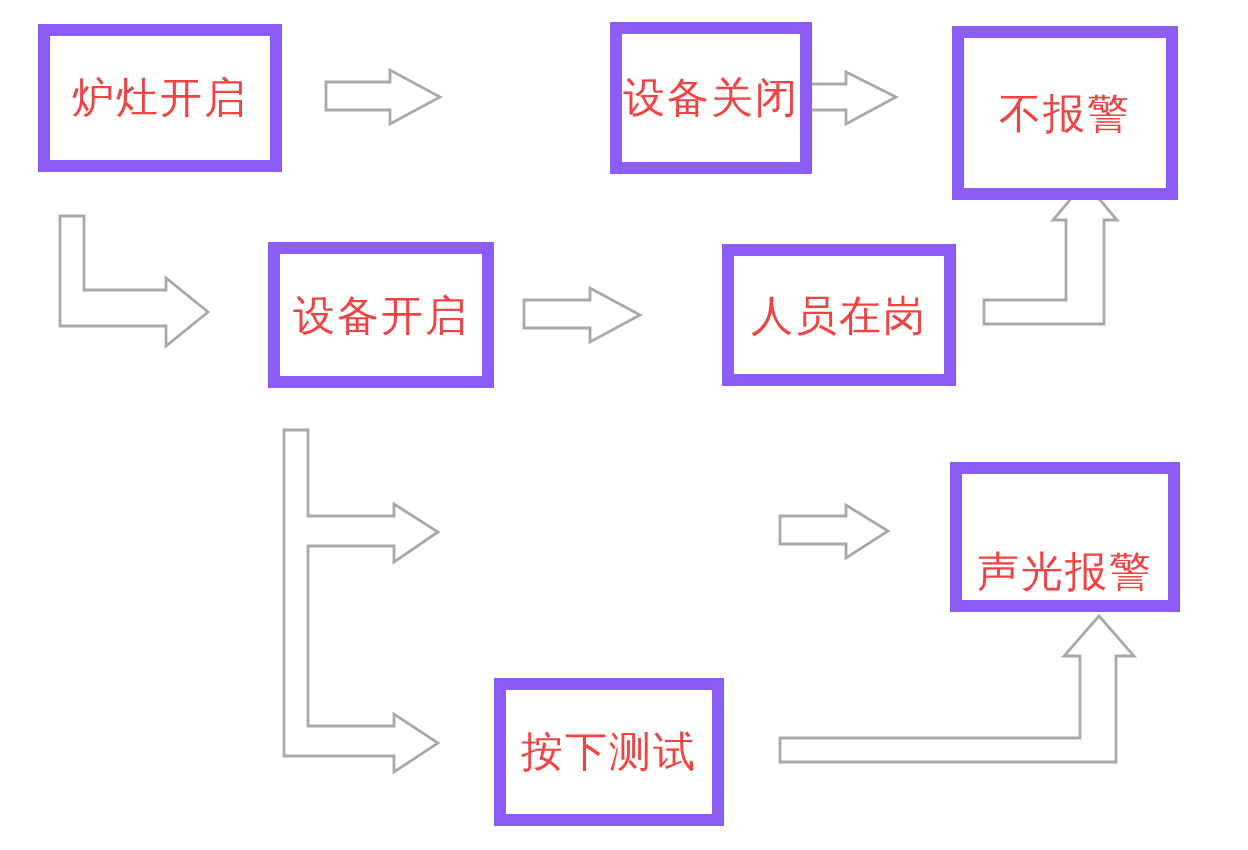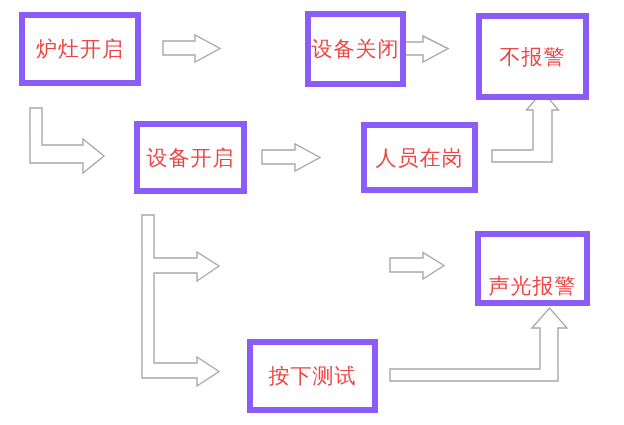--- a/index.html
+++ b/index.html
@@ -31,21 +31,21 @@
     font-family: "Liberation Serif", serif;
   }
   
   #box-stove-on     { left: 19px;  top: 12px;  width: 122px; height: 74px; }
   #box-device-off   { left: 258px; top: 11px;  width: 101px; height: 76px; margin-left: 47px; }
   #box-no-alarm     { left: 476px; top: 13px;  width: 113px; height: 87px; }
   #box-device-on    { left: 134px; top: 121px; width: 113px; height: 73px; }
   #box-person-on    { left: 361px; top: 122px; width: 117px; height: 71px; }
   #box-person-off   { left: 246px; top: 232px; width: 115px; height: 73px; }
   #box-sound-alarm  { left: 475px; top: 231px; width: 115px; height: 75px; align-items: flex-end; }
-  #box-press-test   { left: 247px; top: 339px; width: 131px; height: 74px; }
+  #box-press-test   { left: 247px; top: 339px; width: 115px; height: 74px; }
 
   #connector-layer {
     position: absolute;
     left: 0; top: 0;
     width: 624px;
     height: 425px;
     pointer-events: none;
   }
   .connector {
     fill: #ffffff;

